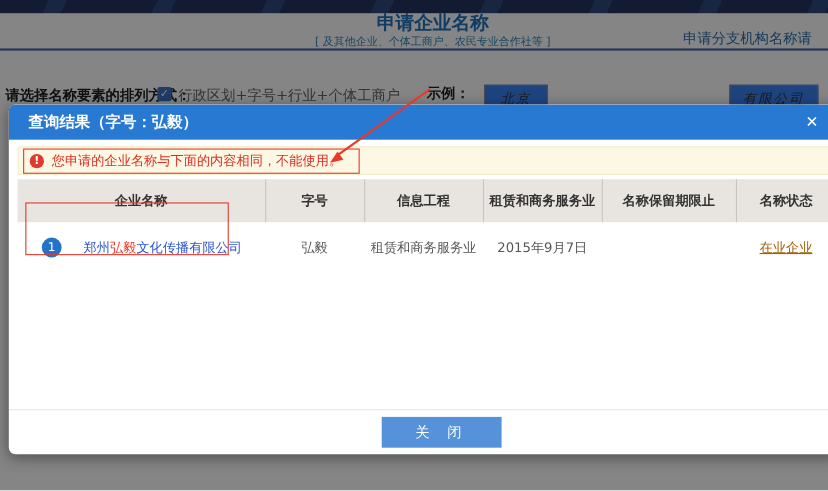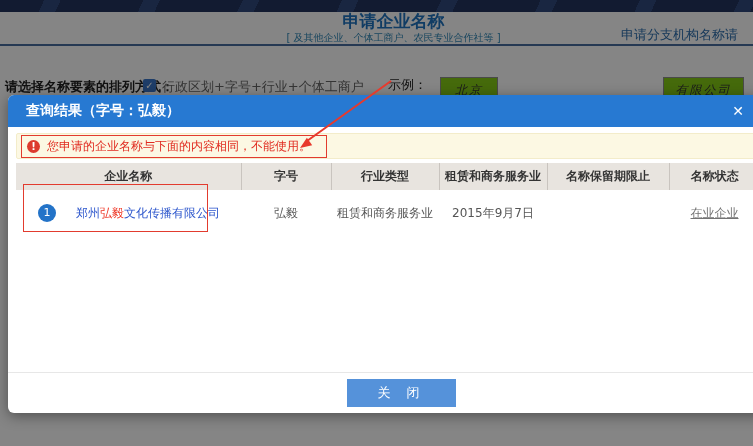--- a/index.html
+++ b/index.html
@@ -14,22 +14,22 @@
   .band-title { text-align:center; font-size:17px; font-weight:bold; color:#1f74c0; line-height:19px; }
   .band-sub { text-align:center; font-size:10px; color:#3187b6; }
   .band-link { position:absolute; top:14px; left:604px; width:170px; font-size:13px; color:#2e6fae; white-space:nowrap; }
   .blue-line { position:absolute; left:0; top:44px; width:753px; height:2px; background:#4a6da0; }
 
   .select-row { position:absolute; left:0; top:76px; width:753px; height:30px; font-size:13px; }
   .sel-label { position:absolute; left:5px; top:2px; font-weight:bold; color:#222; }
   .cbx { position:absolute; left:143px; top:3px; width:13px; height:13px; background:#3a76c8; border-radius:2px;
          color:#fff; font-size:10px; line-height:13px; text-align:center; }
   .cbx-label { position:absolute; left:162px; top:2px; color:#666; }
-  .shili { position:absolute; left:388px; top:0px; font-weight:normal; color:#222; }
-  .ex-box { position:absolute; top:1px; height:27px; background:#84cc16; border:1px solid #8f8f8f;
+  .shili { position:absolute; left:388px; top:0px; font-weight:bold; color:#222; }
+  .ex-box { position:absolute; top:1px; height:27px; background:#3b82f6; border:1px solid #8f8f8f;
             font-family:"DejaVu Serif","Liberation Serif",serif; font-style:italic; font-size:12px; color:#333;
             display:flex; align-items:center; justify-content:center; letter-spacing:2px; }
   .ex-0 { left:440px; width:58px; }
   .ex-1 { left:505px; width:68px; border:2px solid #74a444;margin-top:35px; }
   .ex-2 { left:593px; width:58px; }
   .ex-3 { left:663px; width:81px;text-decoration:underline; }
 
   .overlay { position:absolute; inset:0; background:rgba(0,0,0,0.48); z-index:2; }
 
   
@@ -40,29 +40,29 @@
   .modal-close { position:absolute; right:24px; top:8px; color:#fff; font-size:14px; font-weight:bold;
                  line-height:16px; cursor:pointer; }
   .modal-body { position:absolute; left:8px; right:8px; top:32px; }
   .warn { margin-top:6px; height:26px; background:#fcf8e3; border:1px solid #f3ecca; border-radius:2px;
           display:flex; align-items:center; padding-left:10px; }
   .warn-icon { width:13px; height:13px; border-radius:50%; background:#dd3b2e; color:#fff; font-size:10px;
                font-weight:bold; line-height:13px; text-align:center; margin-right:7px; flex:0 0 13px; }
   .warn-text { font-size:12px; color:#e02b20; }
 
   table { border-collapse:collapse; table-layout:fixed; width:744px; margin-top:4px; }
-  thead th { background:#e8e4df; height:27px; font-size:12px; font-weight:bold; color:#333;margin-top:23px; }
+  thead th { background:#e8e4df; height:39px; font-size:12px; font-weight:bold; color:#333;margin-top:23px; }
   thead th:not(:last-child) { border-right:1px solid #c9c4bf; }
   tbody td { height:46px; font-size:12px; color:#555; text-align:center; }
   .cell-name { display:flex; align-items:center; padding-left:22px; text-align:left; }
   .badge { width:18px; height:18px; border-radius:50%; background:#2373c8; color:#fff; font-size:11px;
            line-height:18px; text-align:center; margin-right:20px; flex:0 0 18px; }
   .co-name { font-size:12px; color:#2b55cc; cursor:pointer; }
   .co-hl { color:#ee3322; }
-  .status-link { color:#737373; text-decoration:underline; }
+  .status-link { color:#a16207; text-decoration:underline; }
 
   .modal-footer { position:absolute; left:0; right:0; bottom:0; height:41px; border-top:1px solid #e7e7e7;
                   display:flex; align-items:center; justify-content:center; }
   .close-btn { background:#5592da; color:#fff; border:none; font-size:13px; padding:5px 30px;
                letter-spacing:6px; cursor:pointer; font-family:inherit;margin-left:27px; }
 
   
   .anno { position:absolute; border:1px solid #e23b2e; z-index:6; pointer-events:none; }
   .anno-warn { left:21px; top:135px; width:306px; height:23px; }
   .anno-row  { left:23px; top:184px; width:185px; height:48px; }
@@ -109,21 +109,21 @@
           <col style="width:90px">
           <col style="width:108px">
         <col style="width:108px">
           <col style="width:122px">
           <col style="width:91px">
       </colgroup>
       <thead>
         <tr>
           <th>企业名称</th>
           <th>字号</th>
-          <th>行业类型</th>
+          <th>信息工程</th>
           <th>租赁和商务服务业</th>
           <th>名称保留期限止</th>
           <th>名称状态</th>
         </tr>
       </thead>
       <tbody>
         <tr>
           <td>
             <div class="cell-name">
               <span class="badge">1</span>

